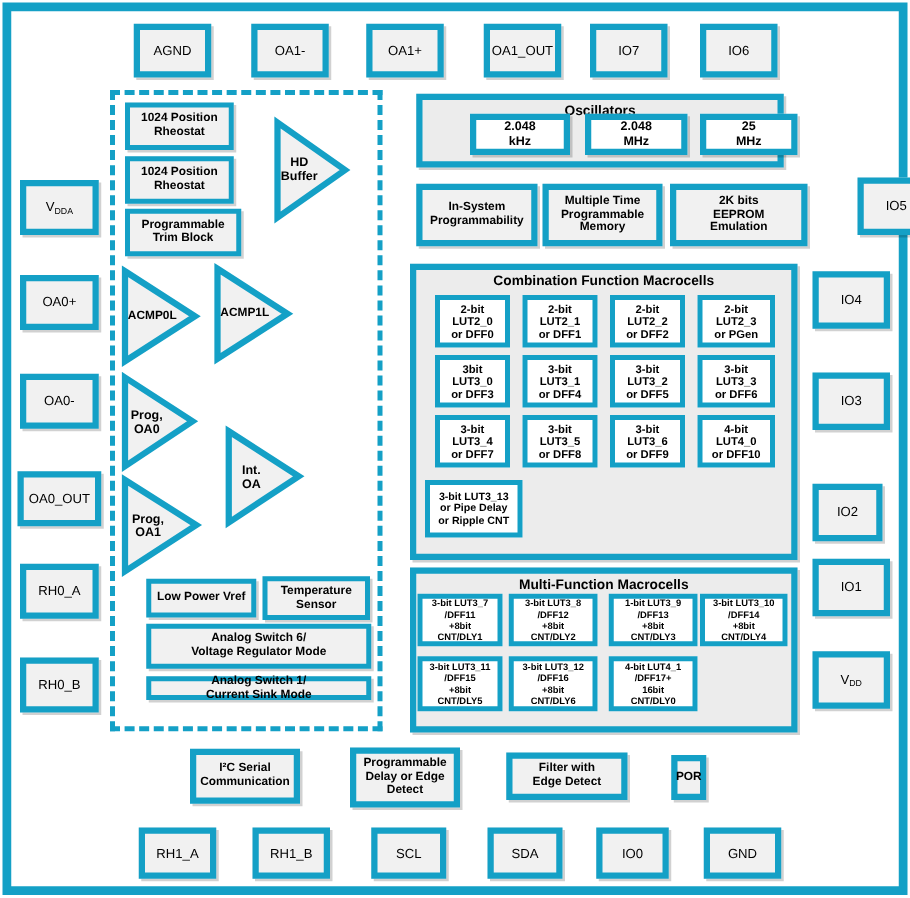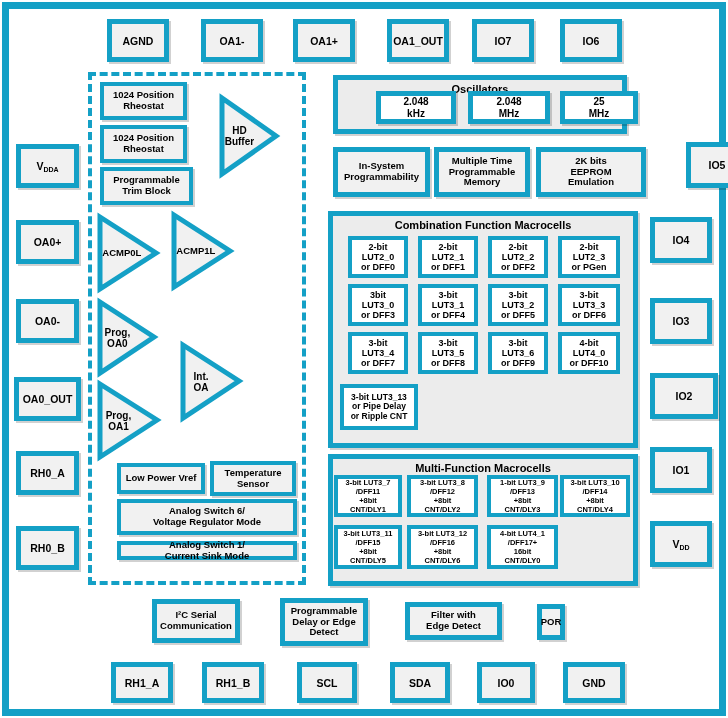--- a/index.html
+++ b/index.html
@@ -8,21 +8,21 @@
     --section:#ECECEC;
     --ink:#000000;
   }
   html,body{margin:0;padding:0;background:#ffffff;}
   body{font-family:"Liberation Sans", sans-serif;}
   .diagram{position:relative;width:728px;height:718px;background:#ffffff;overflow:hidden;color:var(--ink);}
   .frame{position:absolute;inset:2px;border:7px solid var(--accent);}
   .pin{
     position:absolute;box-sizing:border-box;border:5px solid var(--accent);
     background:var(--fill);display:flex;align-items:center;justify-content:center;
-    font-weight:bold;font-size:10.5px;box-shadow:2px 2px 0 rgba(0,0,0,0.18);text-align:right;
+    font-weight:normal;font-size:10.5px;box-shadow:2px 2px 0 rgba(0,0,0,0.18);text-align:right;
   }
   .pin .sub{font-size:7px;transform:translateY(3px);}
   .blk{
     position:absolute;box-sizing:border-box;border:4px solid var(--accent);
     background:var(--fill);display:flex;align-items:center;justify-content:center;
     font-weight:bold;font-size:9.5px;text-align:center;white-space:pre-line;line-height:1.12;
     box-shadow:2px 2px 0 rgba(0,0,0,0.18);
   }
   .blk.thick{border-width:5px;}
   .section{
@@ -108,21 +108,21 @@
       <span class="sub"></span>
     </div>
   <div class="pin" style="left:650px;top:217px;width:62px;height:46px">
       <span>IO4</span>
       <span class="sub"></span>
     </div>
   <div class="pin" style="left:650px;top:298px;width:62px;height:46px">
       <span>IO3</span>
       <span class="sub"></span>
     </div>
-  <div class="pin" style="left:650px;top:373px;width:68px;height:46px">
+  <div class="pin" style="left:650px;top:387px;width:56px;height:46px">
       <span>IO2</span>
       <span class="sub"></span>
     </div>
   <div class="pin" style="left:650px;top:447px;width:62px;height:46px">
       <span>IO1</span>
       <span class="sub"></span>
     </div>
   <div class="pin" style="left:650px;top:521px;width:62px;height:46px">
       <span>V</span>
       <span class="sub">DD</span>

